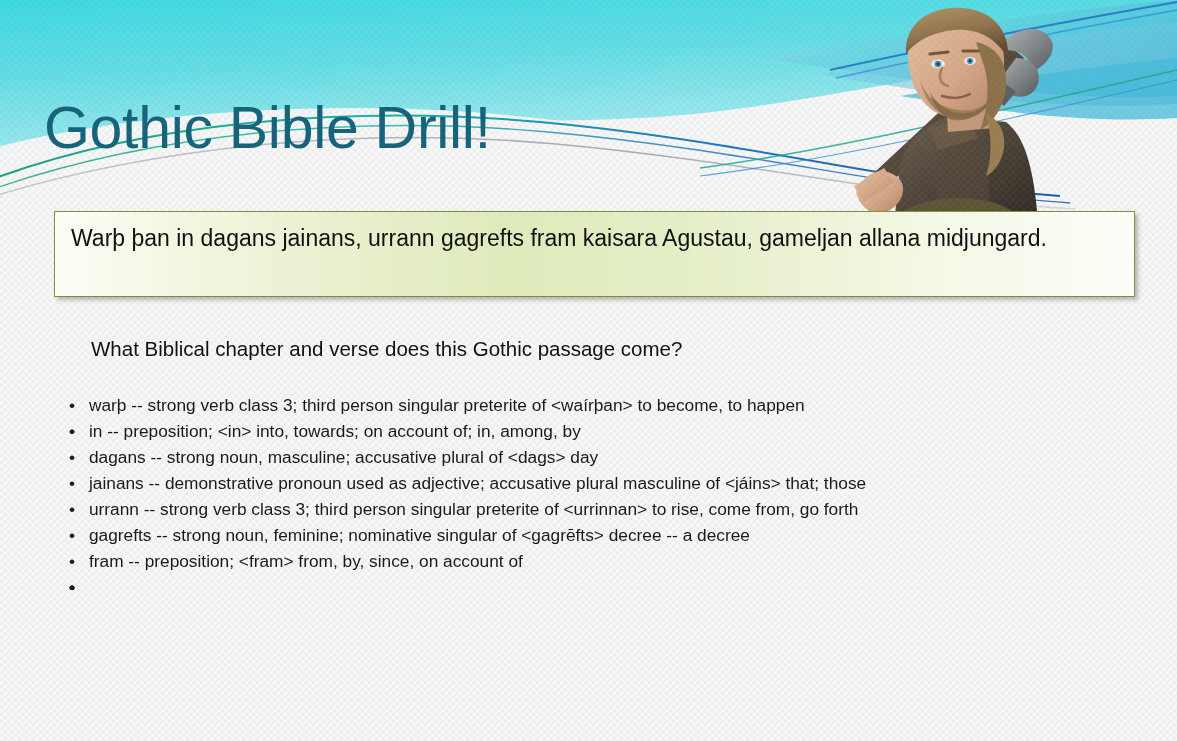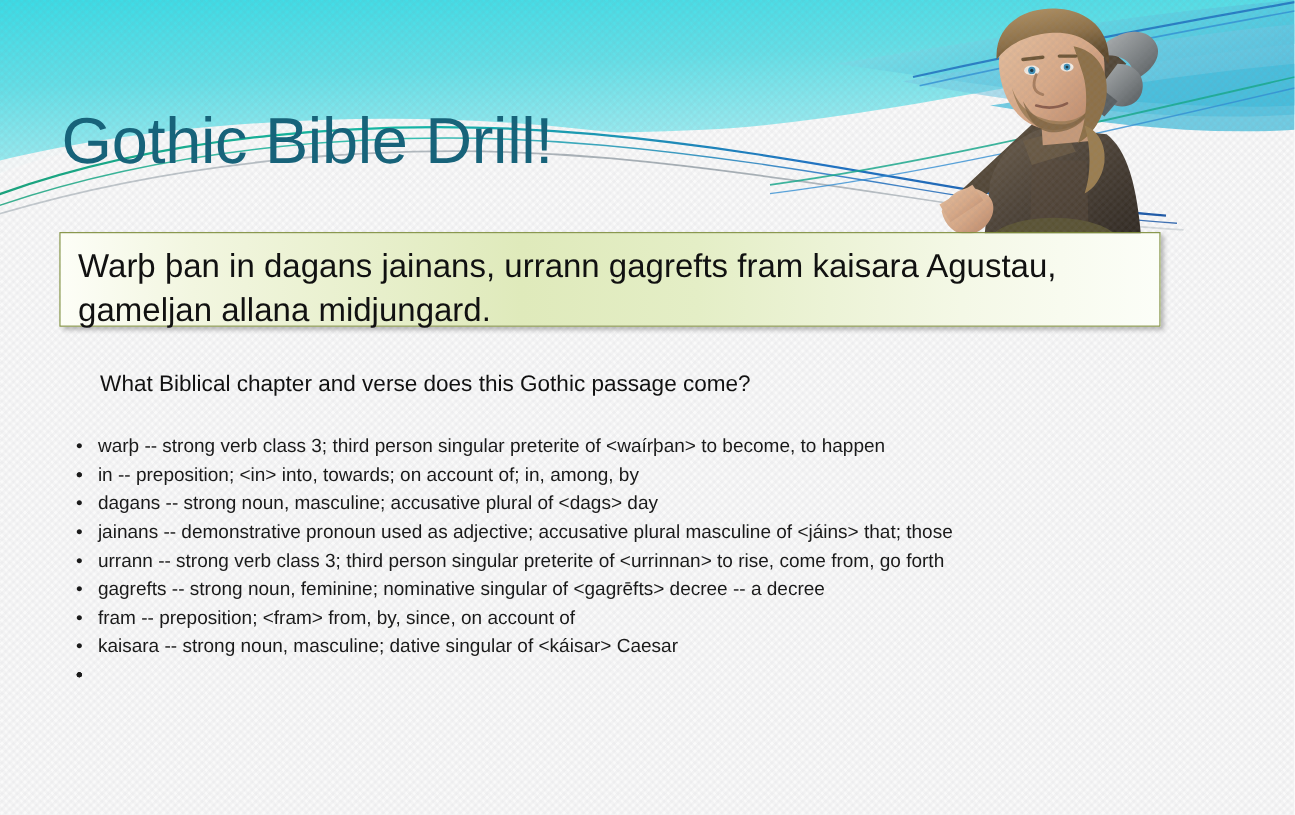--- a/index.html
+++ b/index.html
@@ -42,21 +42,21 @@
     width: 1177px;
     height: 210px;
     z-index: 1;
     overflow: hidden;
   }
   .banner svg { display: block; }
 
   
   .title {
     position: absolute;
-    left: 56px;
+    left: 44px;
     top: 98px;
     z-index: 7;
     font-size: 59px;
     line-height: 1.05;
     font-weight: 400;
     color: #17637a;
     letter-spacing: -0.3px;
     white-space: nowrap;
   }
 
@@ -70,34 +70,34 @@
     height: 228px;
     pointer-events: none;
   }
 
   
   .passage-box {
     position: absolute;
     z-index: 7;
     left: 54px;
     top: 211px;
-    width: 1001px;
+    width: 1081px;
     height: 86px;
     box-sizing: border-box;
     border: 1px solid #7f8f3d;
     background: linear-gradient(to right,
         #fdfef7 0%,
         #f2f6e0 12%,
         #dfeabb 42%,
         #e4eec6 58%,
         #f4f8e6 82%,
         #fcfef8 100%);
     box-shadow: 3px 3px 4px rgba(60,60,60,.33);
     padding: 11px 16px 0 16px;
-    font-size: 30px;
+    font-size: 23px;
     line-height: 1.33;
     color: #111;
   }
 
   
   .question {
     position: absolute;
     z-index: 7;
     left: 63px;
     top: 337px;
@@ -274,21 +274,21 @@
 
   <ul class="gloss-list">
     <li><span class="bullet">•</span><span>warþ -- strong verb class 3; third person singular preterite of &lt;waírþan&gt; to become, to happen</span></li>
     <li><span class="bullet">•</span></li>
     <li><span class="bullet">•</span><span>in -- preposition; &lt;in&gt; into, towards; on account of; in, among, by</span></li>
     <li><span class="bullet">•</span><span>dagans -- strong noun, masculine; accusative plural of &lt;dags&gt; day</span></li>
     <li><span class="bullet">•</span><span>jainans -- demonstrative pronoun used as adjective; accusative plural masculine of &lt;jáins&gt; that; those</span></li>
     <li><span class="bullet">•</span><span>urrann -- strong verb class 3; third person singular preterite of &lt;urrinnan&gt; to rise, come from, go forth</span></li>
     <li><span class="bullet">•</span><span>gagrefts -- strong noun, feminine; nominative singular of &lt;gagrēfts&gt; decree -- a decree</span></li>
     <li><span class="bullet">•</span><span>fram -- preposition; &lt;fram&gt; from, by, since, on account of</span></li>
-    <li><span class="bullet">•</span><span>kaisara -- strong noun, masculine; dative singular of &lt;káisar&gt; Caesar</span></li>
+    <li><span class="bullet">•</span></li>
     <li><span class="bullet">•</span></li>
     <li><span class="bullet">•</span></li>
     <li><span class="bullet">•</span></li>
     <li><span class="bullet">•</span></li>
   </ul>
 
   <div class="texture"></div>
 </div>
 
 </body></html>

